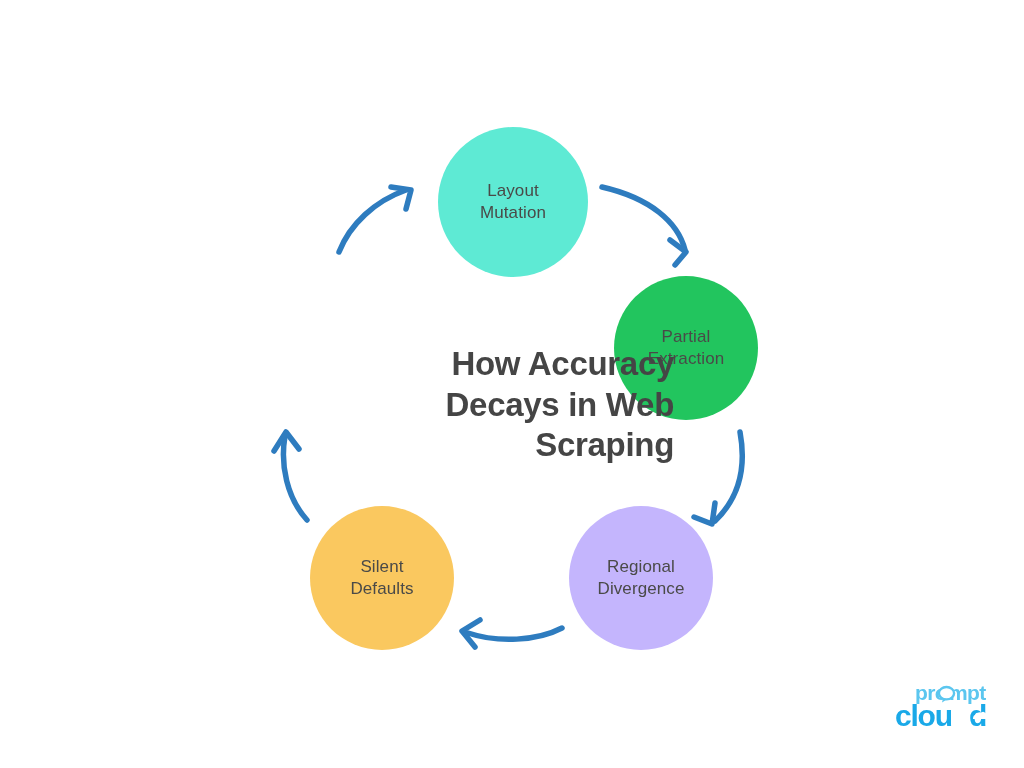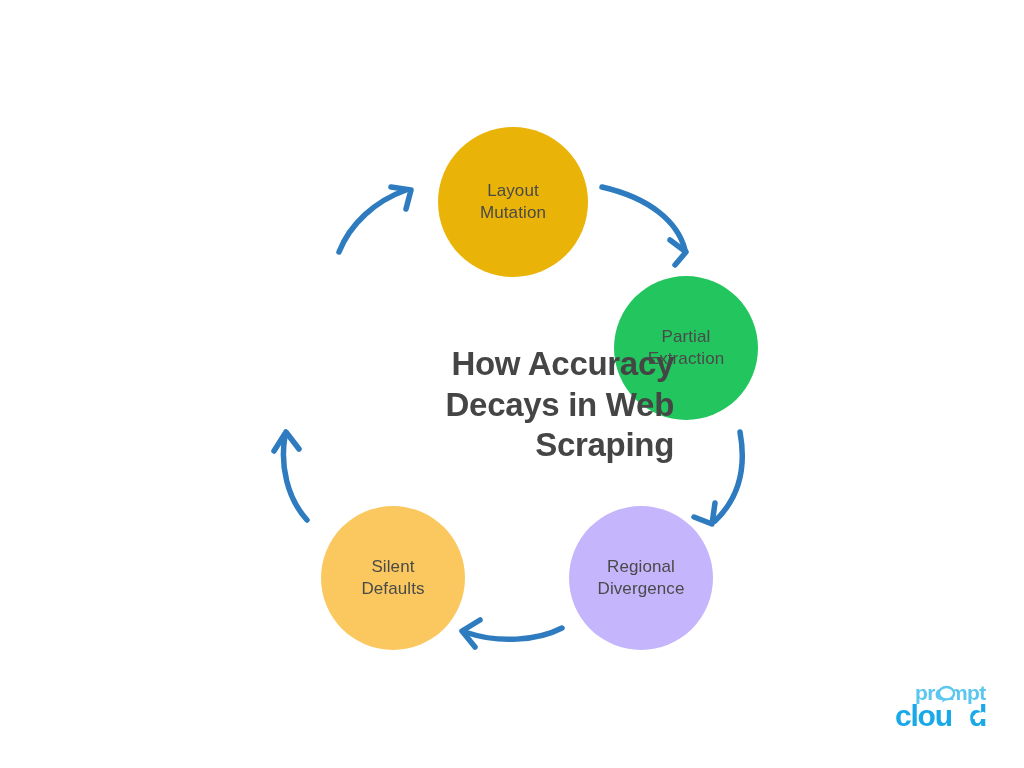--- a/index.html
+++ b/index.html
@@ -108,36 +108,36 @@
         <path class="arc" d="M 307 520 C 287 498, 280 465, 285 436"></path>
         <path class="head" d="M 274 451 L 286 432 L 299 449"></path>
       </g>
 
       <g>
         <path class="arc" d="M 339 252 C 350 224, 375 201, 406 190"></path>
         <path class="head" d="M 391 187 L 411 190 L 406 209"></path>
       </g>
     </svg>
 
-    <div class="node" style="left:438px; top:127px; width:150px; height:150px; background:#eab308;">
+    <div class="node" style="left:438px; top:127px; width:150px; height:150px; background:#5eead4;">
       <span class="node-label">Layout
 Mutation</span>
     </div>
 
     <div class="node" style="left:614px; top:276px; width:144px; height:144px; background:#22c55e;">
       <span class="node-label">Partial
 Extraction</span>
     </div>
 
     <div class="node" style="left:569px; top:506px; width:144px; height:144px; background:#c4b5fd;">
       <span class="node-label">Regional
 Divergence</span>
     </div>
 
-    <div class="node" style="left:321px; top:506px; width:144px; height:144px; background:#fac85f;">
+    <div class="node" style="left:310px; top:506px; width:144px; height:144px; background:#fac85f;">
       <span class="node-label">Silent
 Defaults</span>
     </div>
 
 
     <div id="center-title">How Accuracy
 Decays in Web
 Scraping</div>
 
     <div id="logo">

